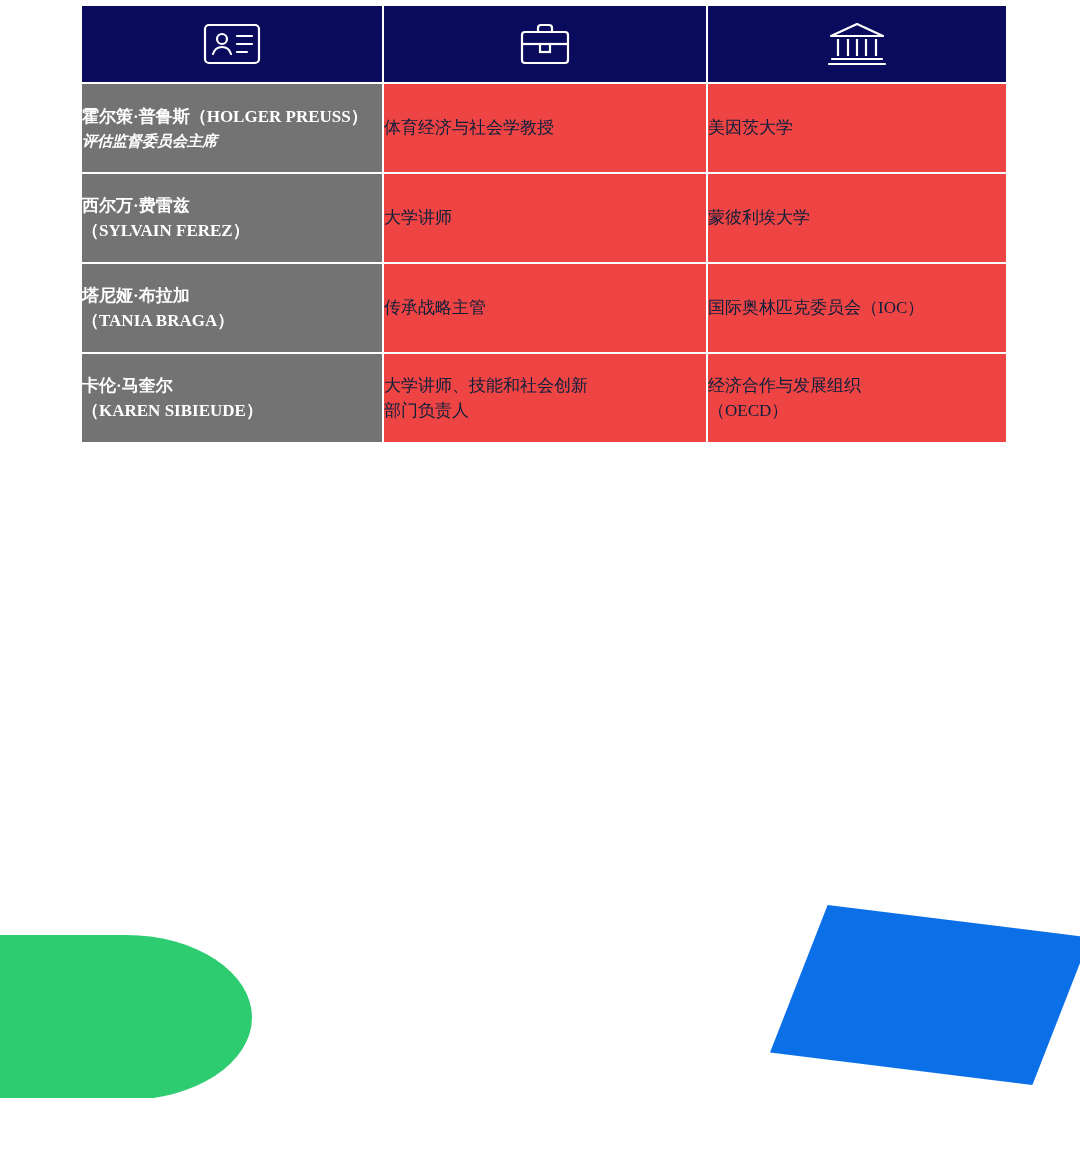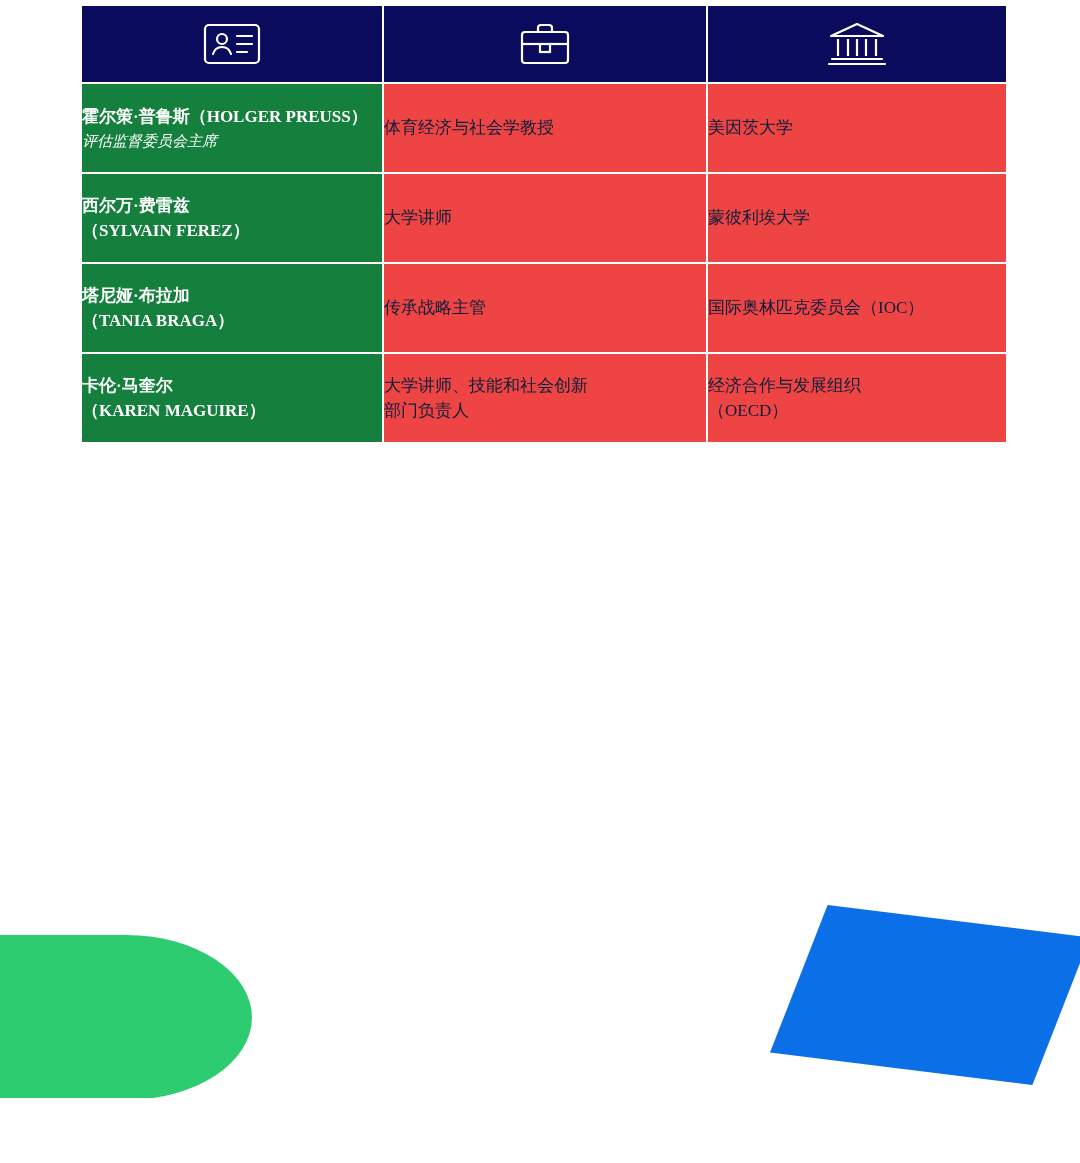--- a/index.html
+++ b/index.html
@@ -71,21 +71,21 @@
   thead th .icon-box {
     display: flex;
     align-items: center;
     justify-content: center;
   }
   col.c1 { width: 302px; }
   col.c2 { width: 324px; }
   col.c3 { width: 300px; }
 
   td.name-cell {
-    background: #15803d;
+    background: #737373;
     color: #ffffff;
     padding: 14px 18px;
     height: 88px;
   }
   td.role-cell,
   td.org-cell {
     background: #ef4444;
     color: #0B1F3B;
     padding: 14px 18px;
     height: 88px;
@@ -95,21 +95,21 @@
     font-size: 17px;
     line-height: 1.5;
     font-weight: 700;
   }
   .name-cell .cn { font-weight: 700; }
   .name-cell .sub {
     font-family: "Liberation Serif", serif;
     font-size: 15px;
     font-style: italic;
     line-height: 1.5;
-    font-weight: 400;
+    font-weight: 700;
   }
   .role-cell .cn,
   .org-cell .cn {
     font-weight: 400;
     font-size: 17px;
   }
   .line { display: block; white-space: pre-wrap; }
 </style>
 </head>
 <body>
@@ -201,21 +201,21 @@
         <td class="role-cell">
           <span class="cn line">传承战略主管</span>
         </td>
         <td class="org-cell">
           <span class="cn line">国际奥林匹克委员会（IOC）</span>
         </td>
       </tr>
       <tr>
         <td class="name-cell">
           <span class="cn line">卡伦·马奎尔
-（KAREN MAGUIRE）</span>
+（KAREN SIBIEUDE）</span>
           <span class="sub line"></span>
         </td>
         <td class="role-cell">
           <span class="cn line">大学讲师、技能和社会创新
 部门负责人</span>
         </td>
         <td class="org-cell">
           <span class="cn line">经济合作与发展组织
 （OECD）</span>
         </td>

